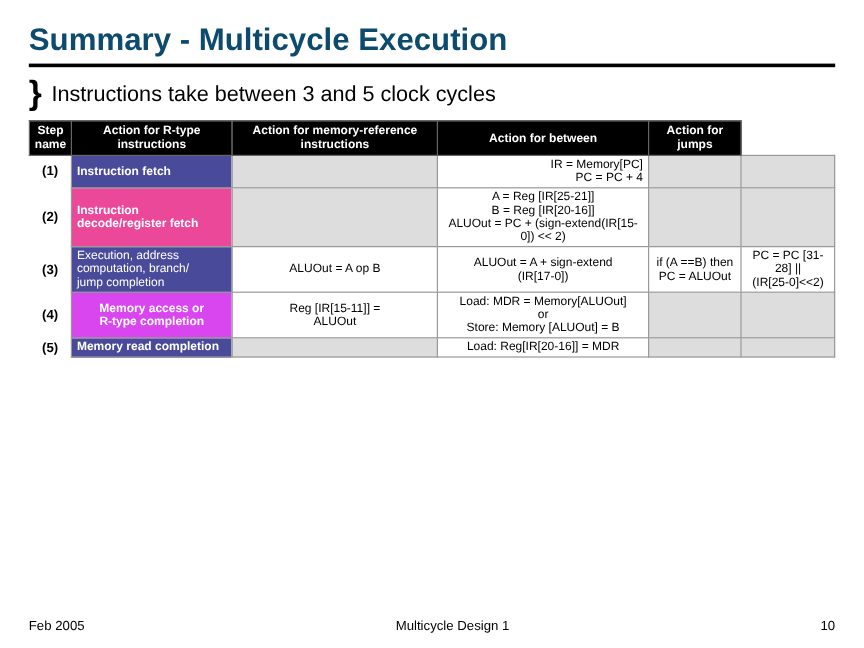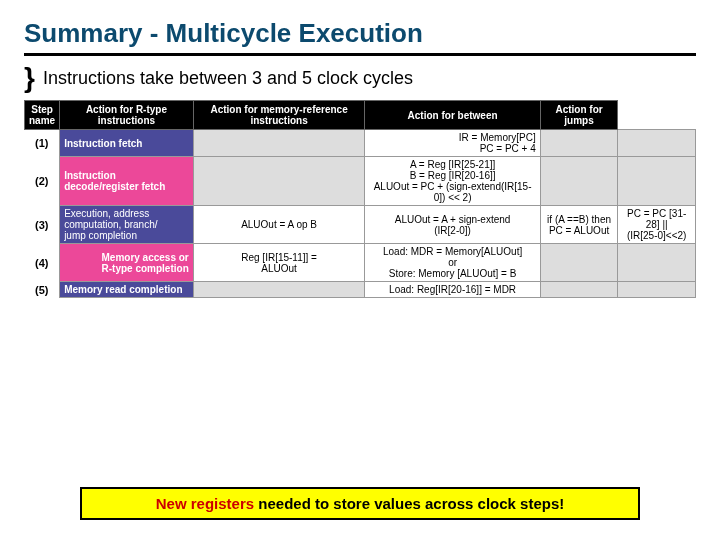--- a/index.html
+++ b/index.html
@@ -146,29 +146,29 @@
             <td style="white-space: pre-line; background: rgb(221, 221, 221);"></td>
             <td style="white-space: pre-line; background: rgb(221, 221, 221);"></td>
           </tr>
           <tr>
             <td style="background: rgb(255, 255, 255); color: rgb(0, 0, 0); font-weight: bold; font-size: 11px; text-align: center; white-space: nowrap; width: 28px;">(3)</td>
             <td style="background: rgb(74, 74, 154); color: rgb(255, 255, 255); font-weight: normal; text-align: left; white-space: pre-line; min-width: 80px;">Execution, address
 computation, branch/
 jump completion</td>
             <td style="white-space: pre-line;">ALUOut = A op B</td>
             <td style="white-space: pre-line;">ALUOut = A + sign-extend
-(IR[2-0])</td>
+(IR[17-0])</td>
             <td style="white-space: pre-line;">if (A ==B) then
 PC = ALUOut</td>
             <td style="white-space: pre-line;">PC = PC [31-28] ||
 (IR[25-0]&lt;&lt;2)</td>
           </tr>
           <tr>
             <td style="background: rgb(255, 255, 255); color: rgb(0, 0, 0); font-weight: bold; font-size: 11px; text-align: center; white-space: nowrap; width: 28px;">(4)</td>
-            <td style="background: #ec4899; color: rgb(255, 255, 255); font-weight: bold; text-align: right; white-space: pre-line; min-width: 80px;">Memory access or
+            <td style="background: #d946ef; color: rgb(255, 255, 255); font-weight: bold; text-align: center; white-space: pre-line; min-width: 80px;">Memory access or
 R-type completion</td>
             <td style="white-space: pre-line;">Reg [IR[15-11]] =
 ALUOut</td>
             <td style="white-space: pre-line;">Load: MDR = Memory[ALUOut]
 or
 Store: Memory [ALUOut] = B</td>
             <td style="white-space: pre-line; background: rgb(221, 221, 221);"></td>
             <td style="white-space: pre-line; background: rgb(221, 221, 221);"></td>
           </tr>
           <tr>
@@ -177,26 +177,26 @@
             <td style="white-space: pre-line; background: rgb(221, 221, 221);"></td>
             <td style="white-space: pre-line;">Load: Reg[IR[20-16]] = MDR</td>
             <td style="white-space: pre-line; background: rgb(221, 221, 221);"></td>
             <td style="white-space: pre-line; background: rgb(221, 221, 221);"></td>
           </tr>
         </tbody>
     </table>
   </div>
 
 
-  <div style="display:flex;justify-content:center;">
-    <div class="highlight-box">
-      <span class="red">New registers</span><span> needed to store values across clock steps!</span>
-    </div>
+
+  <div class="footer-row">
+    <span>Feb 2005</span>
+    <span>Multicycle Design 1</span>
+    <span>10</span>
   </div>
-
 </div>
 
 <style>
   tbody tr {
     display: table-row;
   }
   tbody tr td:first-child {
     display: table-cell;
     padding: 0;
     border: none;

